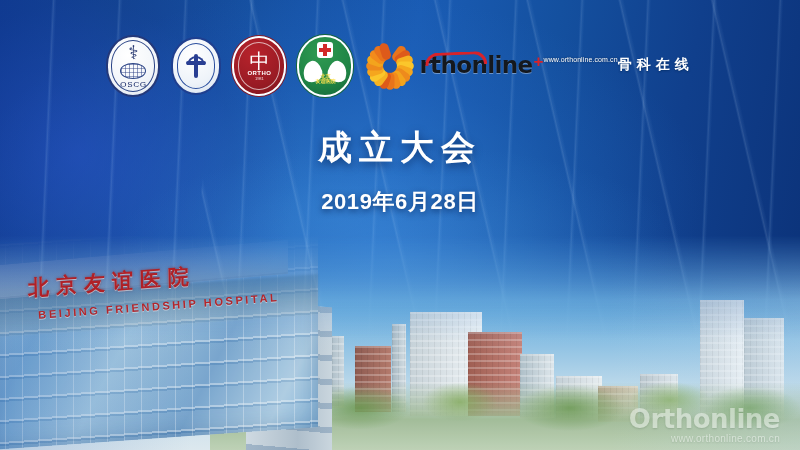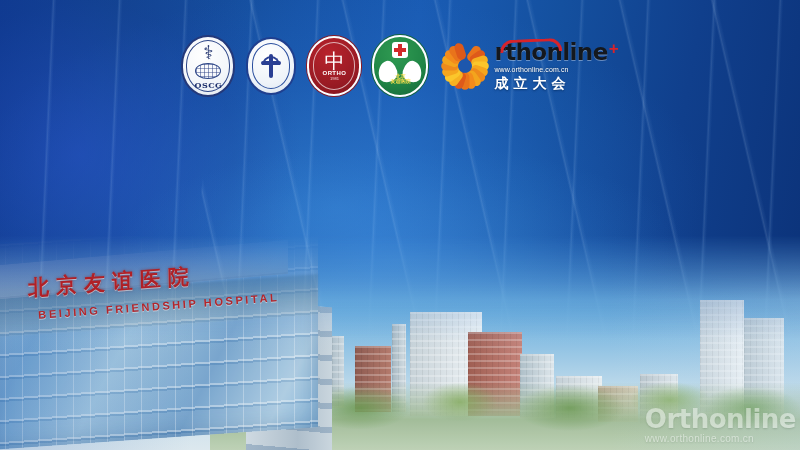--- a/index.html
+++ b/index.html
@@ -167,21 +167,21 @@
   .lg-oscg{ width:54px; height:62px; border-radius:50%/48%;
     background:radial-gradient(circle at 40% 32%, #ffffff 0%, #f3f6fa 55%, #dfe7ef 100%);
     border:2px solid #24397a; display:flex; align-items:center; justify-content:center; }
   .lg-oscg .ring{ width:44px; height:52px; border-radius:50%/48%; border:1px solid #2b4486;
     display:flex; flex-direction:column; align-items:center; justify-content:center; gap:1px; }
   .lg-oscg .sym{ font-size:19px; line-height:1; color:#1d2f6b; font-family:"DejaVu Serif",serif; }
   .lg-oscg .glb{ width:26px; height:16px; border-radius:50%;
     background:repeating-linear-gradient(to right, rgba(40,60,130,.5) 0 1px, rgba(0,0,0,0) 1px 4px),
                repeating-linear-gradient(to bottom, rgba(40,60,130,.45) 0 1px, rgba(0,0,0,0) 1px 4px);
     border:1px solid #2b4486; }
-  .lg-oscg .txt{ font-size:8px; font-weight:700; color:#1d2f6b; letter-spacing:.5px; font-family:"DejaVu Serif",serif; }
+  .lg-oscg .txt{ font-size:8px; font-weight:400; color:#1d2f6b; letter-spacing:.5px; font-family:"DejaVu Serif",serif; }
 
   
   .lg-cmu{ width:50px; height:58px; border-radius:50%/47%;
     background:radial-gradient(circle at 42% 30%, #ffffff 0%, #eef3f9 60%, #d7e2ee 100%);
     border:2px solid #1f3f8f; display:flex; align-items:center; justify-content:center; }
   .lg-cmu .inner{ width:38px; height:46px; border-radius:50%/47%; border:1px solid #2a4e9e; position:relative;
     display:flex; align-items:center; justify-content:center; }
   .lg-cmu .cad{ position:relative; width:20px; height:24px; }
   .lg-cmu .cad:before{ content:""; position:absolute; left:8px; top:0; width:4px; height:24px; background:#2a3f93; border-radius:2px; }
   .lg-cmu .cad:after{ content:""; position:absolute; left:0; top:7px; width:20px; height:4px; background:#2a3f93; border-radius:2px; }
@@ -215,21 +215,21 @@
   .lg-grn .gtxt{ position:absolute; left:0; right:0; bottom:-2px; text-align:center;
     font-size:5px; color:#ffe14d; font-weight:700; line-height:1.15; z-index:2; }
 
   
   .lg-on{ display:flex; align-items:center; gap:3px; height:62px; }
   .sunflower{ position:relative; width:52px; height:52px; }
   .sunflower .pt{ position:absolute; left:50%; top:50%; width:9px; height:17px; border-radius:5px;
     transform-origin:50% 140%; }
   .sunflower .hole{ position:absolute; left:13px; top:13px; width:26px; height:26px; border-radius:50%;
     background:#1d57ad; }
-  .on-text{ display:flex; flex-direction:column; line-height:1; padding-bottom:2px; }
+  .on-text{ display:flex; flex-direction:row; line-height:1; padding-bottom:2px; }
   .on-row1{ position:relative; display:flex; align-items:flex-start; }
   .on-word{ font-size:23px; font-weight:700; color:#14181e; letter-spacing:-.6px;
     font-family:"DejaVu Sans",sans-serif; text-shadow:0 1px 0 rgba(255,255,255,.35); }
   .on-swoosh{ position:absolute; left:6px; top:-2px; width:62px; height:13px;
     border:3px solid #d8232a; border-bottom:none; border-radius:34px 34px 0 0; transform:rotate(-2deg); }
   .on-plus{ font-size:17px; font-weight:700; color:#d8232a; margin-left:1px; line-height:.9; }
   .on-url{ font-size:7px; color:#ffffff; letter-spacing:.1px; margin-top:2px; text-shadow:0 0 2px rgba(0,0,0,.5); }
   .on-cn{ font-size:14px; font-weight:700; color:#ffffff; letter-spacing:5px; margin-top:3px;
     text-shadow:0 1px 2px rgba(0,40,90,.7); font-family:"DejaVu Sans",sans-serif; }
 
@@ -254,21 +254,21 @@
     font-size:34px; font-weight:700; letter-spacing:7px; color:#ffffff;
     text-shadow:0 3px 8px rgba(0,25,70,.6);
   }
   .t-date{
     margin-top:16px;
     font-size:22px; font-weight:700; color:#ffffff; letter-spacing:.6px;
     text-shadow:0 2px 6px rgba(0,30,80,.7);
   }
 
   
-  .wm{ position:absolute; right:4px; bottom:6px; z-index:30; text-align:left;
+  .wm{ position:absolute; right:20px; bottom:6px; z-index:30; text-align:right;
        opacity:.45; pointer-events:none; }
   .wm .wm-brand{ font-size:26px; font-weight:700; color:#ffffff; letter-spacing:-.5px;
        text-shadow:0 1px 2px rgba(60,80,60,.45); font-family:"DejaVu Sans",sans-serif; line-height:1; }
   .wm .wm-url{ font-size:10px; color:#ffffff; letter-spacing:.3px; margin-top:1px;
        text-shadow:0 1px 2px rgba(60,80,60,.45); }
 </style>
 </head>
 <body>
 
 <div class="stage">
@@ -405,27 +405,29 @@
           <div class="pt" style="transform: translate(-50%, -140%) rotate(324deg); background: rgb(233, 116, 27);"></div>
           <div class="pt" style="transform: translate(-50%, -140%) rotate(342deg); background: rgb(222, 90, 26);"></div>
         </div>
       <div class="on-text">
         <div class="on-row1">
           <span class="on-swoosh"></span>
           <span class="on-word">rthonline</span>
           <span class="on-plus">+</span>
         </div>
         <div class="on-url">www.orthonline.com.cn</div>
-        <div class="on-cn">成立大会</div>
+        <div class="on-cn">骨科在线</div>
       </div>
     </div>
 
   </div>
 
   <div class="titles">
+    <div class="t-line3">成立大会</div>
+    <div class="t-date">2019年6月28日</div>
   </div>
 
   <div class="wm">
     <div class="wm-brand">Orthonline</div>
     <div class="wm-url">www.orthonline.com.cn</div>
   </div>
 
 </div>
 
 </body></html>

